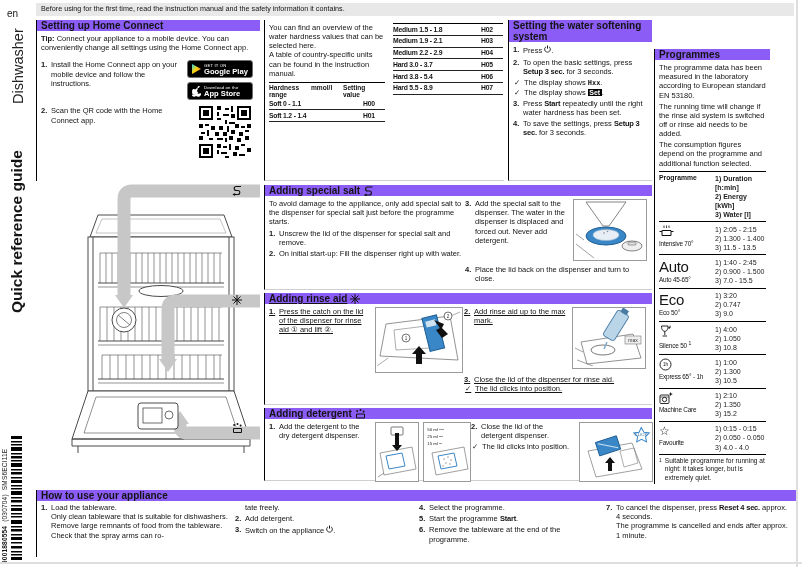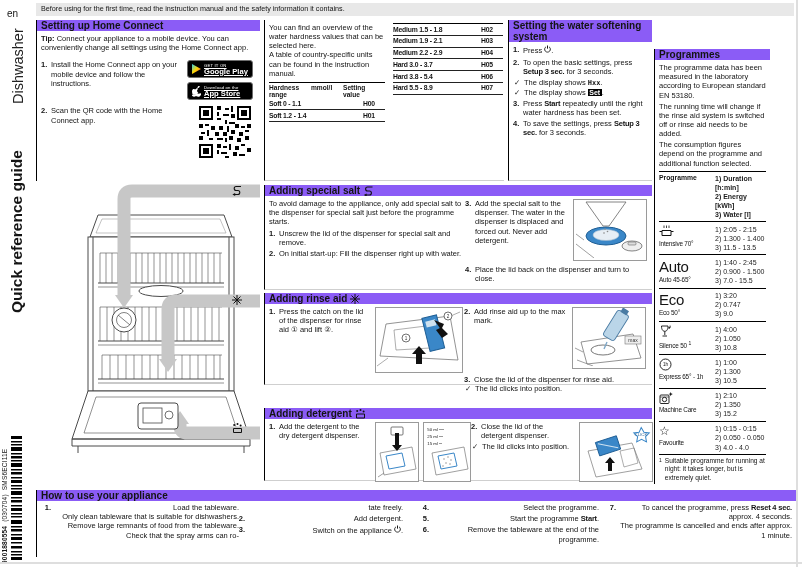--- a/index.html
+++ b/index.html
@@ -40,21 +40,21 @@
   .key{font-weight:bold;letter-spacing:-0.2px;}
   .disp{font-weight:bold;font-family:"DejaVu Sans Mono","Liberation Mono",monospace;font-size:7px;}
   .badge-inv{background:#000;color:#fff;padding:0 1.5px;font-weight:bold;font-size:7px;}
   sup{font-size:5px;}
 
   
   .hc-row{display:flex;margin-bottom:4px;}
   .badges{display:flex;flex-direction:column;gap:4px;margin-left:4px;}
   .store-badge{width:66px;height:18px;background:#000;border:1px solid #6d6d6d;border-radius:3px;
     color:#fff;display:flex;align-items:center;padding:0 4px;box-sizing:border-box;gap:3px;}
-  .sb-txt{display:flex;flex-direction:column;line-height:1;text-decoration:underline;}
+  .sb-txt{display:flex;flex-direction:column;line-height:1;}
   .sb-top{font-size:4.2px;letter-spacing:0.2px;}
   .sb-name{font-size:7.6px;font-weight:bold;}
   .qr{margin-left:8px;flex:none;}
 
   
   .wh-cols{display:flex;gap:8px;}
   .wh-left{width:116px;flex:none;}
   .wh-right{width:110px;flex:none;border-top:1px solid #000;}
   .wh-thead{border-top:1px solid #000;margin-top:4px;padding-top:1px;display:flex;
     font-weight:bold;font-size:6.6px;line-height:1.1;}
@@ -606,21 +606,21 @@
         </div>
       </div>
       <div class="step" style="margin-top:4px;">
           <span class="sn">4.</span>
           <span class="st">Place the lid back on the dispenser and turn to close.</span>
         </div>
     </div>
   </div>
 </div>
 
-<div class="sec hairline" style="left:264px;top:293px;width:388px;height:92px;">
+<div class="sec hairline" style="left:264px;top:293px;width:388px;height:112px;text-decoration:underline;">
   <div class="sec-h">
     <span>Adding rinse aid</span>
     <svg width="10" height="10" viewBox="0 0 10 10">
       <path d="M5 0 V10 M0 5 H10 M1.5 1.5 L8.5 8.5 M8.5 1.5 L1.5 8.5" stroke="#111" stroke-width="1"></path>
     </svg>
   </div>
   <div class="sec-b rinse-body">
     <div class="step" style="width:96px;flex:none;">
       <span class="sn">1.</span>
       <span class="st"><span>Press the catch on the lid of the dispenser for rinse aid</span>
@@ -764,21 +764,21 @@
               <path d="M48 4 l2.4 4 4.6 0.6 -3.2 3.2 0.8 4.6 -4.3-2.2 -4.2 2.2 0.8-4.6 -3.3-3.2 4.6-0.6 Z" fill="#fff" stroke="#3a87c8" stroke-width="0.9" transform="translate(6 0) scale(1.15)"></path>
               <text x="61" y="12.5" font-size="4.4" text-anchor="middle" fill="#1f5e94" font-family="Liberation Sans, sans-serif">CLICK</text>
             </g>
           </svg>
         </div>
       </div>
     </div>
   </div>
 </div>
 
-<div class="sec" style="left:36px;top:490px;width:760px;height:67px;text-align:right;">
+<div class="sec" style="left:36px;top:490px;width:760px;height:67px;">
   <div class="sec-h">How to use your appliance</div>
   <div class="sec-b howto-body">
     <div class="ht-col" style="left:4px;width:198px;">
       <div class="step" style="margin-bottom:0;">
           <span class="sn">1.</span>
           <span class="st">Load the tableware.</span>
         </div>
       <div class="ht-sub">Only clean tableware that is suitable for dishwashers. Remove large remnants of food from the tableware. Check that the spray arms can ro-</div>
     </div>
     <div class="ht-col" style="left:198px;width:168px;">
@@ -807,21 +807,21 @@
           <span class="key">Start</span><span>.</span></span>
       </div>
       <div class="step">
           <span class="sn">6.</span>
           <span class="st">Remove the tableware at the end of the programme.</span>
         </div>
     </div>
     <div class="ht-col" style="left:569px;width:186px;">
       <div class="step" style="margin-bottom:0;">
         <span class="sn">7.</span>
-        <span class="st"><span>To cancel the programme, press</span>
+        <span class="st"><span>To cancel the dispenser, press</span>
           <span class="key">Reset 4 sec.</span>
           <span>approx. 4 seconds.</span></span>
       </div>
       <div class="ht-sub">The programme is cancelled and ends after approx. 1 minute.</div>
     </div>
   </div>
 </div>
 
 <div class="edge-r"></div>
 <div class="edge-b"></div>

